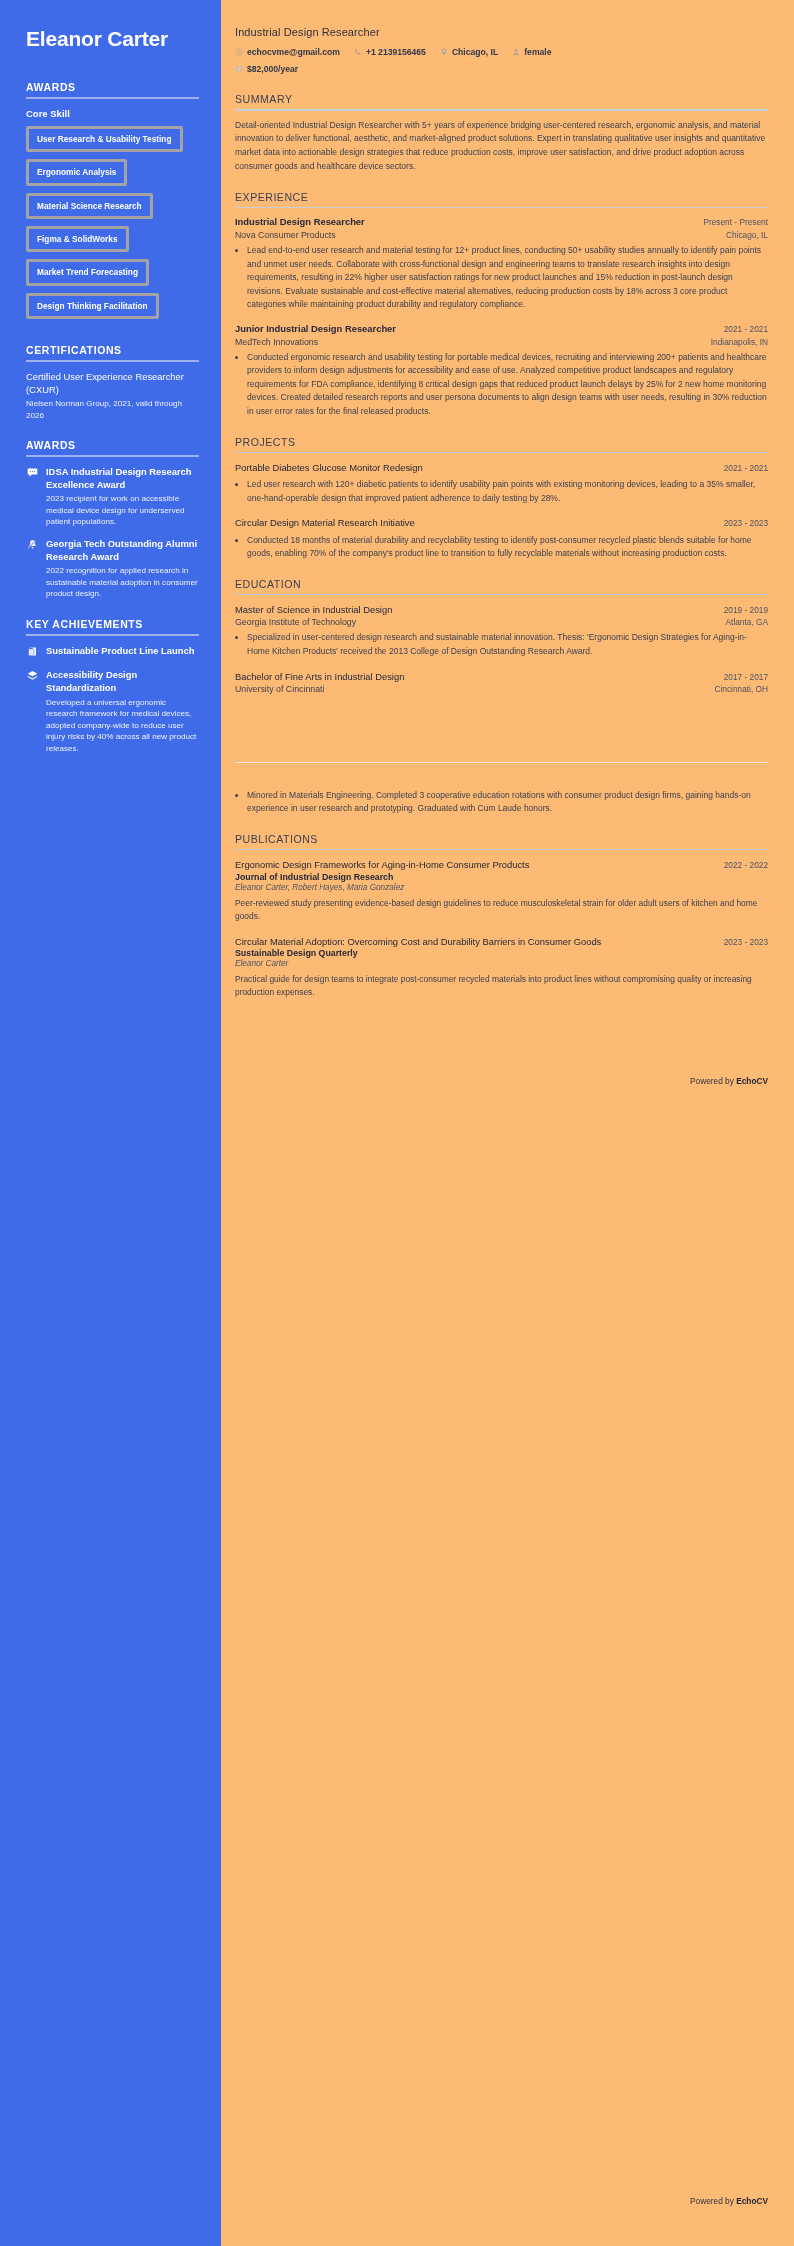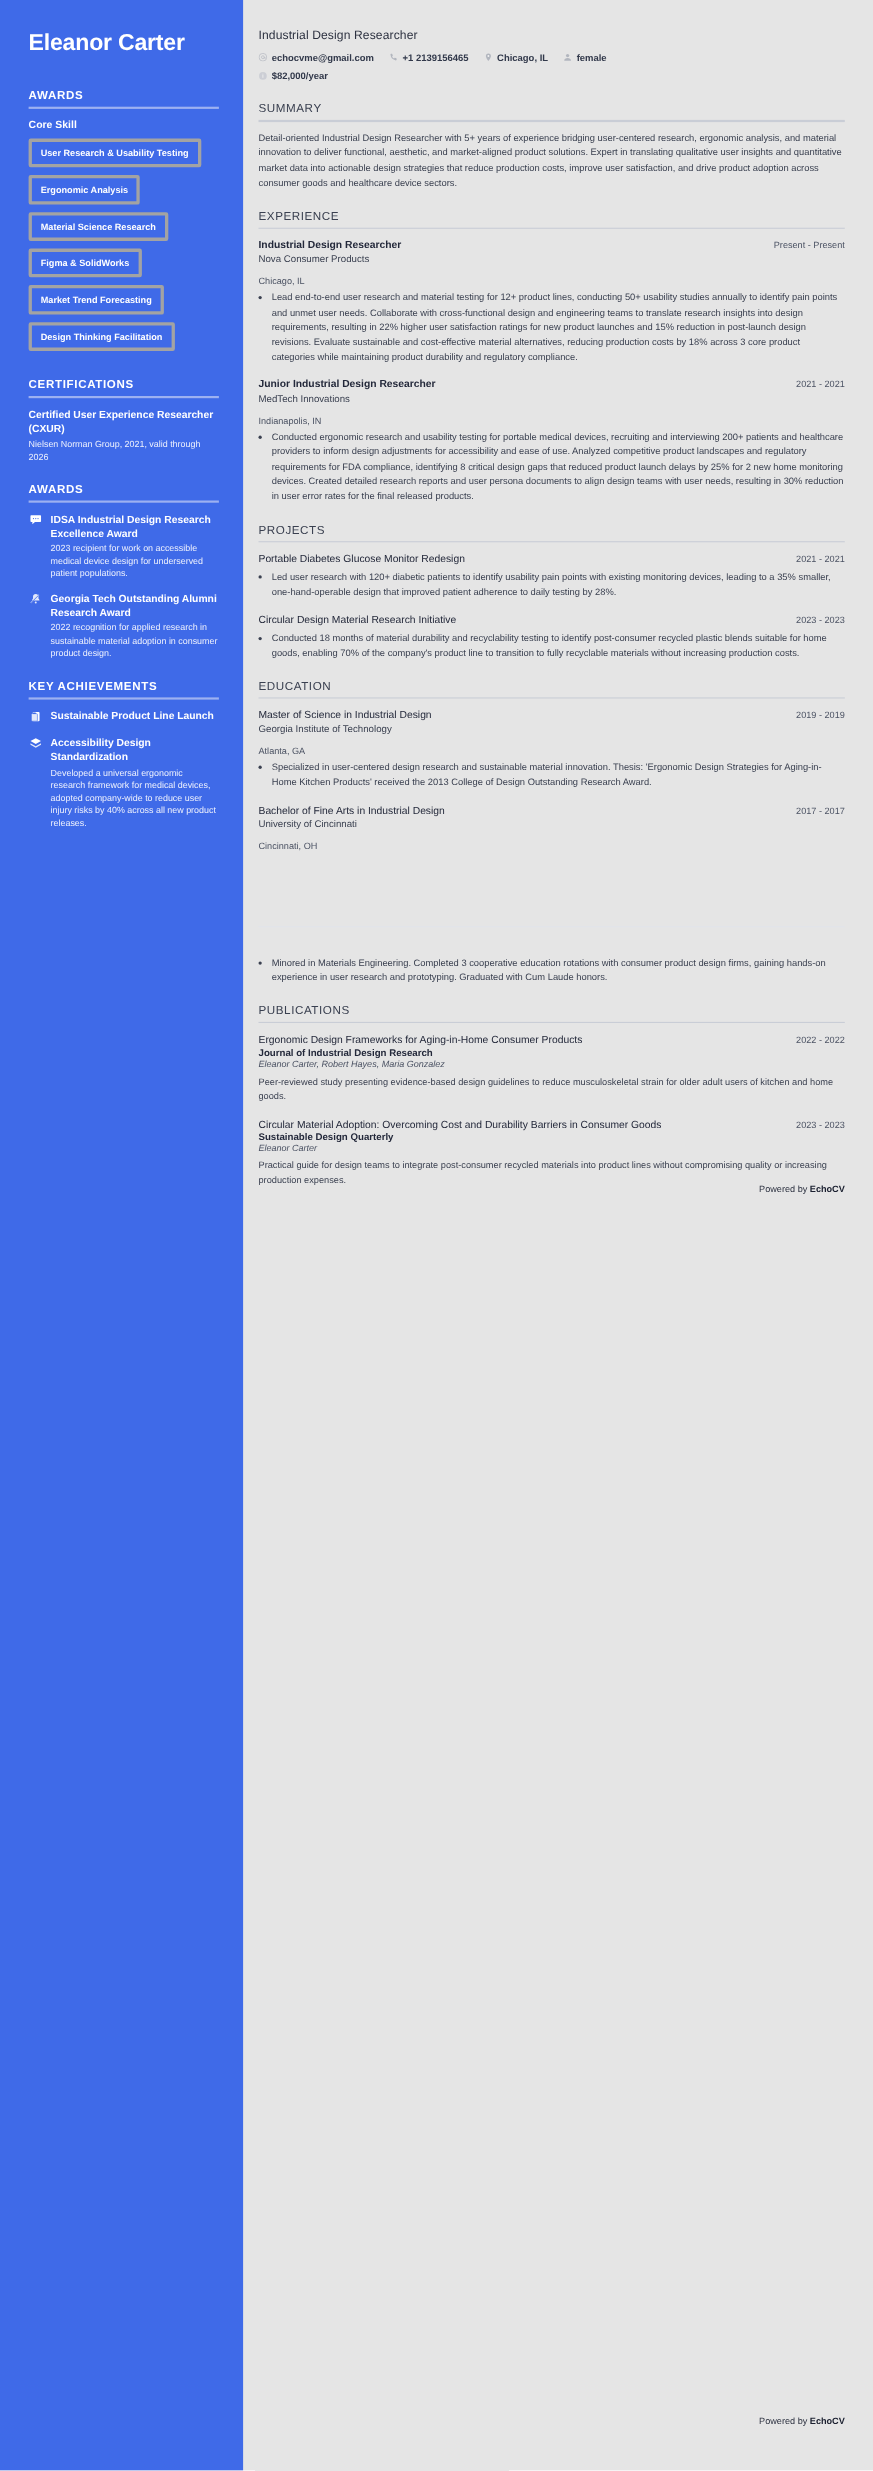--- a/index.html
+++ b/index.html
@@ -6,21 +6,21 @@
   html, body {
     width: 794px;
     background: #ffffff;
     font-family: "Liberation Sans", sans-serif;
     -webkit-font-smoothing: antialiased;
   }
   .page {
     position: relative;
     width: 794px;
     min-height: 2246px;
-    background: #e5e5e5;
+    background: #fdba74;
     display: flex;
     align-items: stretch;
   }
 
   
   .sidebar {
     width: 221px;
     min-width: 221px;
     background: #3f6ae8;
     color: #ffffff;
@@ -61,21 +61,21 @@
     font-weight: bold;
     line-height: 1;
     padding: 6px 8px 6px 8px;
     margin-bottom: 7px;
     color: #ffffff;
     white-space: nowrap;
   }
   .cert-item { margin-bottom: 10px; }
   .cert-name {
     font-size: 9.4px;
-    font-weight: bold;
+    font-weight: normal;
     line-height: 1.35;
     margin-bottom: 2px;
   }
   .cert-meta {
     font-size: 8.1px;
     line-height: 1.4;
     color: #eef1fd;
   }
   .icon-item {
     display: flex;
@@ -183,21 +183,20 @@
     font-size: 8.3px;
     color: #4b5263;
     white-space: nowrap;
   }
   .entry-sub {
     display: flex;
     justify-content: space-between;
     align-items: baseline;
     gap: 10px;
     margin-top: 1px;
-    flex-direction: column;
   }
   .entry-org {
     font-size: 8.8px;
     color: #3a4050;
   }
   .entry-org-b {
     font-size: 8.8px;
     font-weight: bold;
     color: #23283a;
   }

